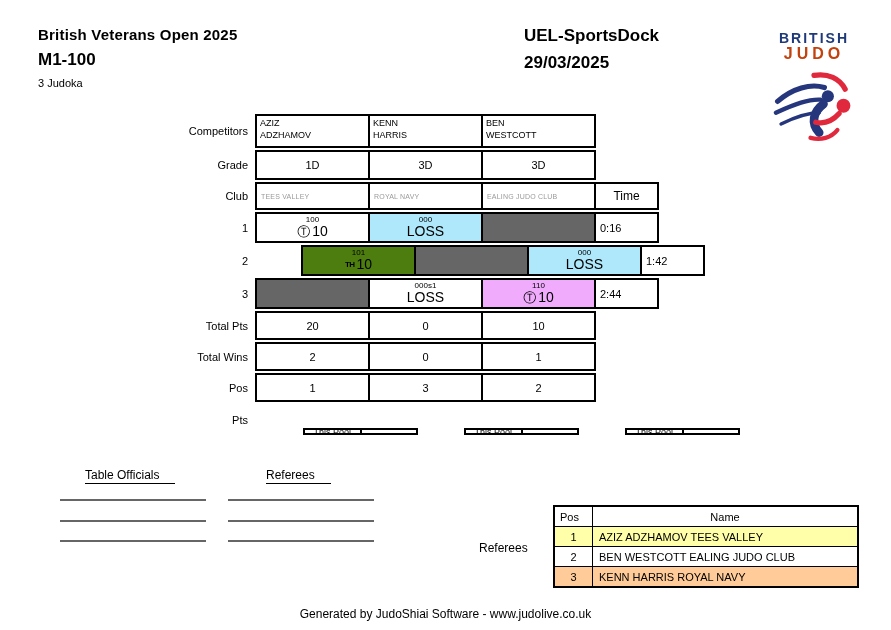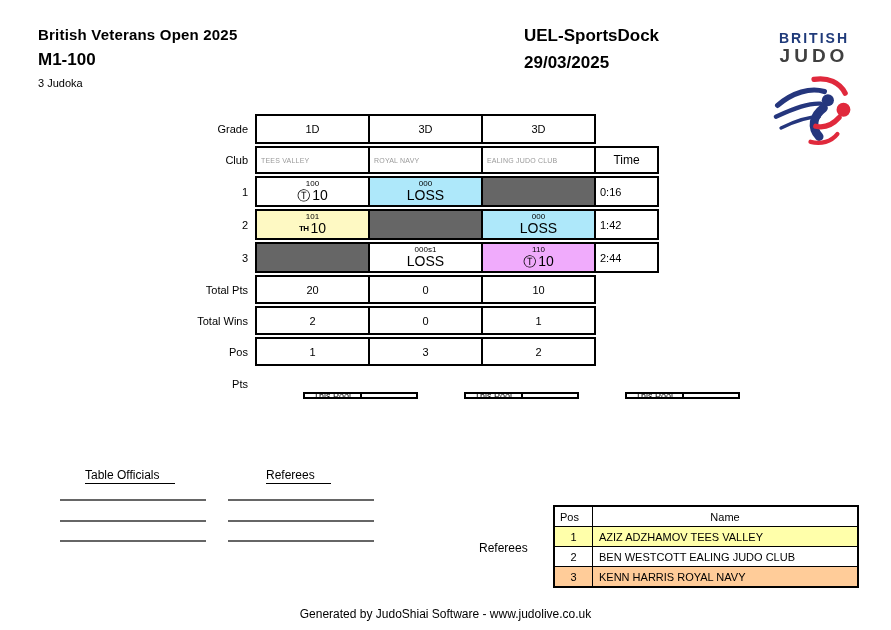--- a/index.html
+++ b/index.html
@@ -13,21 +13,21 @@
   .hdr-left{position:absolute;left:38px;top:26px;}
   .hdr-title{font-size:15px;font-weight:700;letter-spacing:.2px;text-align:center;}
   .hdr-cat{font-size:17px;font-weight:700;margin-top:7px;}
   .hdr-count{font-size:11px;margin-top:7px;font-weight:400;}
   .hdr-mid{position:absolute;left:524px;top:26px;}
   .hdr-venue{font-size:17px;font-weight:700;}
   .hdr-date{font-size:17px;font-weight:700;margin-top:7px;}
   
   .logo{position:absolute;left:766px;top:30px;width:96px;text-align:center;}
   .logo-l1{font-size:14px;font-weight:700;color:#1f3a7a;letter-spacing:2px;}
-  .logo-l2{font-size:19px;font-weight:700;color:#404040;letter-spacing:4px;margin-top:-1px;}
+  .logo-l2{font-size:16px;font-weight:700;color:#c2410c;letter-spacing:4px;margin-top:-1px;}
   .logo svg{margin-top:2px;}
   
   .pool{position:absolute;left:177px;top:114px;}
   .prow{display:flex;align-items:stretch;margin-bottom:2px;}
   .plabel{width:78px;padding-right:7px;box-sizing:border-box;
           display:flex;align-items:center;justify-content:flex-end;
           font-size:11px;}
   .cell{border:2px solid #000;background:#fff;box-sizing:border-box;position:relative;}
   .cell + .cell{margin-left:-2px;}
   .w-comp{width:115px;}
@@ -92,20 +92,35 @@
     <circle cx="66" cy="36" r="7" fill="#25367d"></circle>
     <path d="M61,45 C49,54 46,67 56,78" stroke="#25367d" stroke-width="10" fill="none" stroke-linecap="round"></path>
     <circle cx="84" cy="47" r="8" fill="#e0293c"></circle>
     <path d="M79,56 C71,65 61,68 52,66" stroke="#e0293c" stroke-width="6" fill="none" stroke-linecap="round"></path>
     <path d="M46,84 C58,87 70,84 77,75" stroke="#e0293c" stroke-width="5" fill="none" stroke-linecap="round"></path>
   </svg>
 </div>
 
 <div class="pool">
 
+  <div class="prow r-comp">
+    <div class="plabel">Competitors</div>
+    <div class="cell w-comp name-cell">
+      <div>AZIZ</div>
+      <div>ADZHAMOV</div>
+    </div>
+    <div class="cell w-comp name-cell">
+      <div>KENN</div>
+      <div>HARRIS</div>
+    </div>
+    <div class="cell w-comp name-cell">
+      <div>BEN</div>
+      <div>WESTCOTT</div>
+    </div>
+  </div>
 
   <div class="prow r-grade">
     <div class="plabel">Grade</div>
     <div class="cell w-comp center-cell">1D</div>
     <div class="cell w-comp center-cell">3D</div>
     <div class="cell w-comp center-cell">3D</div>
   </div>
 
   <div class="prow r-club">
     <div class="plabel">Club</div>
@@ -127,21 +142,21 @@
     <div class="cell w-comp score" style="background-color: rgb(174, 232, 250);">
       <div class="code">000</div>
       <div class="main loss">LOSS</div>
     </div>
     <div class="cell w-comp" style="background-color: rgb(102, 102, 102);"></div>
     <div class="cell w-time time-cell">0:16</div>
   </div>
 
   <div class="prow r-match">
     <div class="plabel">2</div>
-    <div class="cell w-comp score" style="background-color: #fef9c3;">
+    <div class="cell w-comp score" style="background-color: #4d7c0f; margin-left: 46px;">
       <div class="code">101</div>
       <div class="main">
           <span class="mk-th">TH</span>
           <span>10</span>
         </div>
     </div>
     <div class="cell w-comp" style="background-color: rgb(102, 102, 102);"></div>
     <div class="cell w-comp score" style="background-color: rgb(174, 232, 250);">
       <div class="code">000</div>
       <div class="main loss">LOSS</div>

